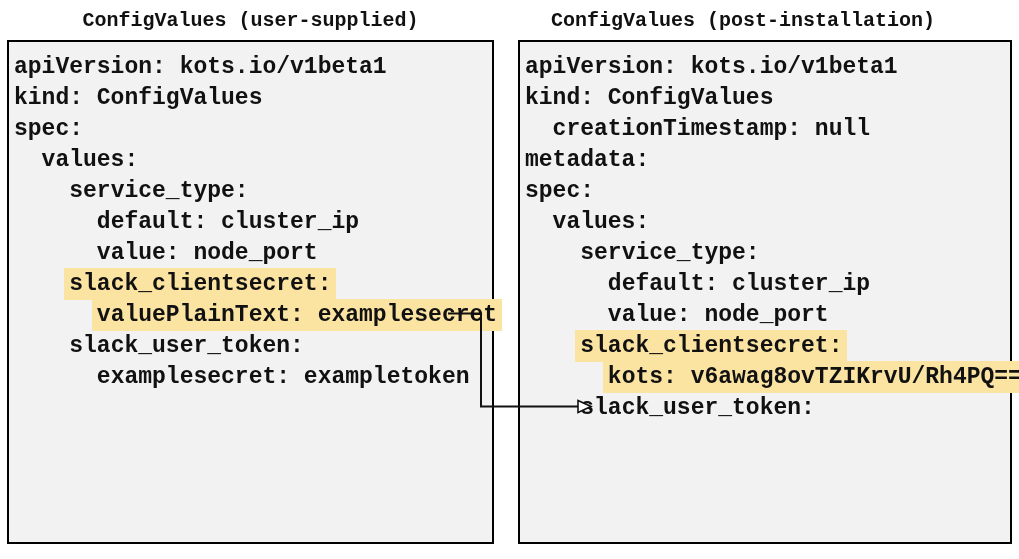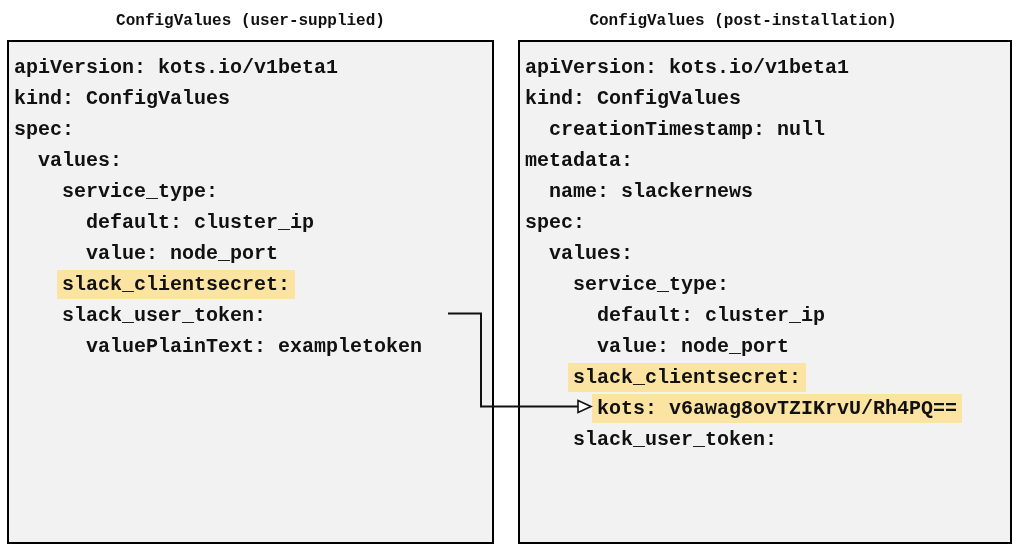--- a/index.html
+++ b/index.html
@@ -16,39 +16,39 @@
     font-weight: bold;
     color: var(--text, #111);
     overflow: hidden;
   }
   .panel-title {
     position: absolute;
     top: 5px;
     height: 32px;
     line-height: 32px;
     text-align: center;
-    font-size: 16px;
+    font-size: 20px;
     white-space: pre;
   }
   .panel-title.left  { left: 7px;   width: 487px; }
   .panel-title.right { left: 496px; width: 494px; }
   .panel {
     position: absolute;
     top: 40px;
     height: 504px;
     background: var(--panel-bg, #f2f2f2);
     border: 2px solid var(--panel-border, #000);
     box-sizing: border-box;
     padding: 10px 0 0 5px;
   }
   .panel.left  { left: 7px;   width: 487px; }
   .panel.right { left: 518px; width: 494px; }
   .code-line {
     white-space: pre;
-    font-size: 20px;
+    font-size: 23px;
     line-height: 31px;
     height: 31px;
   }
   .code-line .hl {
     background: var(--hl, #fbe3a2);
     padding: 3px 5px;
     margin-left: -5px;
   }
   .arrow-overlay {
     position: absolute;
@@ -68,30 +68,30 @@
 
   <div class="panel left" id="panel-0">
       <div class="code-line"><span></span><span>apiVersion: kots.io/v1beta1</span></div>
       <div class="code-line"><span></span><span>kind: ConfigValues</span></div>
       <div class="code-line"><span></span><span>spec:</span></div>
       <div class="code-line"><span>  </span><span>values:</span></div>
       <div class="code-line"><span>    </span><span>service_type:</span></div>
       <div class="code-line"><span>      </span><span>default: cluster_ip</span></div>
       <div class="code-line"><span>      </span><span>value: node_port</span></div>
       <div class="code-line"><span>    </span><span class="hl">slack_clientsecret:</span></div>
+      <div class="code-line"><span>      </span><span class="hl">valuePlainText: examplesecret</span></div>
       <div class="code-line"><span>    </span><span>slack_user_token:</span></div>
-      <div class="code-line"><span>      </span><span>valuePlainText: exampletoken</span></div>
+      <div class="code-line"><span>      </span><span>examplesecret: exampletoken</span></div>
     </div>
 
   <div class="panel right" id="panel-1">
       <div class="code-line"><span></span><span>apiVersion: kots.io/v1beta1</span></div>
       <div class="code-line"><span></span><span>kind: ConfigValues</span></div>
       <div class="code-line"><span>  </span><span>creationTimestamp: null</span></div>
       <div class="code-line"><span></span><span>metadata:</span></div>
-      <div class="code-line"><span>  </span><span>name: slackernews</span></div>
       <div class="code-line"><span></span><span>spec:</span></div>
       <div class="code-line"><span>  </span><span>values:</span></div>
       <div class="code-line"><span>    </span><span>service_type:</span></div>
       <div class="code-line"><span>      </span><span>default: cluster_ip</span></div>
       <div class="code-line"><span>      </span><span>value: node_port</span></div>
       <div class="code-line"><span>    </span><span class="hl">slack_clientsecret:</span></div>
       <div class="code-line"><span>      </span><span class="hl">kots: v6awag8ovTZIKrvU/Rh4PQ==</span></div>
       <div class="code-line"><span>    </span><span>slack_user_token:</span></div>
     </div>
 

